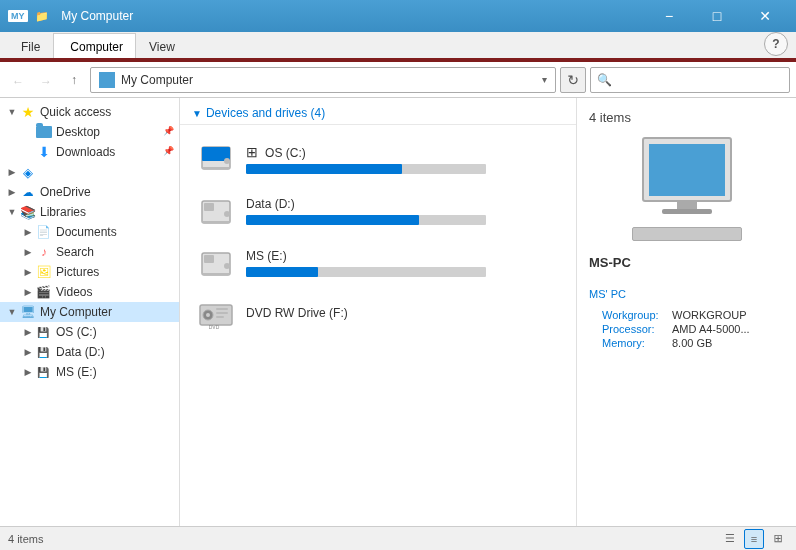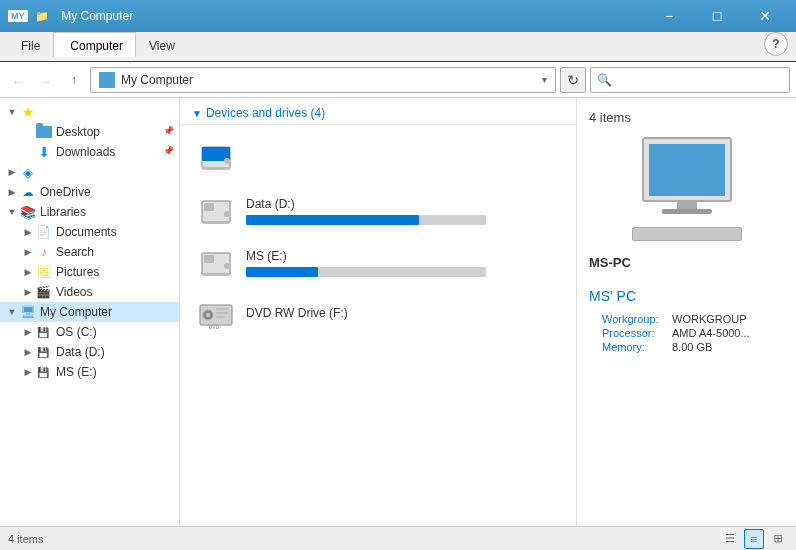--- a/index.html
+++ b/index.html
@@ -35,24 +35,24 @@
       border: none;
       color: white;
       font-size: 14px;
       cursor: pointer;
       display: flex; align-items: center; justify-content: center;
     }
 
     
     .ribbon-tabs {
       background: #f0f0f0;
-      border-bottom: 1px solid #7f1d1d;
+      border-bottom: 4px solid #7f1d1d;
       height: 30px;
       display: flex;
-      align-items: flex-start;
+      align-items: center;
       padding: 0 8px;
     }
     .ribbon-tab {
       padding: 6px 12px 4px;
       font-size: 12px;
       cursor: pointer;
       border: 1px solid transparent;
       border-bottom: none;
       background: transparent;
       color: #333;
@@ -347,21 +347,21 @@
       top: 80px;
       left: 10px;
     }
     .info-name {
       font-size: 13px;
       font-weight: bold;
       color: #333;
       margin-bottom: 18px;
     }
     .info-subtitle {
-      font-size: 14px;
+      font-size: 11px;
       color: #0078d7;
       margin-bottom: 8px;
     }
     .info-table { width: 100%; font-size: 11px; border-collapse: collapse; margin-left: 11px; }
     .info-table td { padding: 1px 2px; vertical-align: top; }
     .info-table .info-key { color: #0078d7; width: 70px; }
     .info-table .info-val { color: #333; }
 
     
     .status-bar {
@@ -433,20 +433,21 @@
   </div>
 </div>
 
 <div class="main-layout">
 
   <div class="sidebar">
 
     <div class="sidebar-item">
       <span class="sidebar-toggle">▼</span>
       <span class="sidebar-icon icon-star">★</span>
+      <span class="sidebar-label">Quick access</span>
     </div>
 
     <div class="sidebar-item sidebar-indent">
       <span class="sidebar-toggle" style="visibility:hidden">▶</span>
       <span class="sidebar-icon">
         <div class="icon-folder-blue"></div>
       </span>
       <span class="sidebar-label">Desktop</span>
       <span class="sidebar-pin">📌</span>
     </div>
@@ -532,20 +533,29 @@
     <div class="drives-list">
 
       <div class="drive-item">
         <div class="drive-icon">
           <svg class="drive-svg" viewBox="0 0 36 36">
             <rect x="4" y="6" width="28" height="22" rx="2" fill="#e0e0e0" stroke="#aaa" stroke-width="1.5"></rect>
             <rect x="4" y="6" width="28" height="14" rx="1" fill="#0078d7"></rect>
             <circle cx="29" cy="20" r="3" fill="#bbb"></circle>
             <rect x="4" y="26" width="28" height="2" rx="1" fill="#bbb"></rect>
           </svg>
+        </div>
+        <div class="drive-info">
+          <div class="drive-name">
+            <span style="font-size:14px; margin-right:4px;">⊞</span>
+            <span>OS (C:)</span>
+          </div>
+          <div class="drive-bar-container">
+            <div class="drive-bar-fill" style="width: 65%;"></div>
+          </div>
         </div>
       </div>
 
       <div class="drive-item">
         <div class="drive-icon">
           <svg class="drive-svg" viewBox="0 0 36 36">
             <rect x="4" y="8" width="28" height="22" rx="2" fill="#e0e0e0" stroke="#aaa" stroke-width="1.5"></rect>
             <rect x="6" y="10" width="10" height="8" rx="1" fill="#bbb"></rect>
             <circle cx="29" cy="21" r="3" fill="#bbb"></circle>
             <rect x="4" y="28" width="28" height="2" rx="1" fill="#bbb"></rect>

